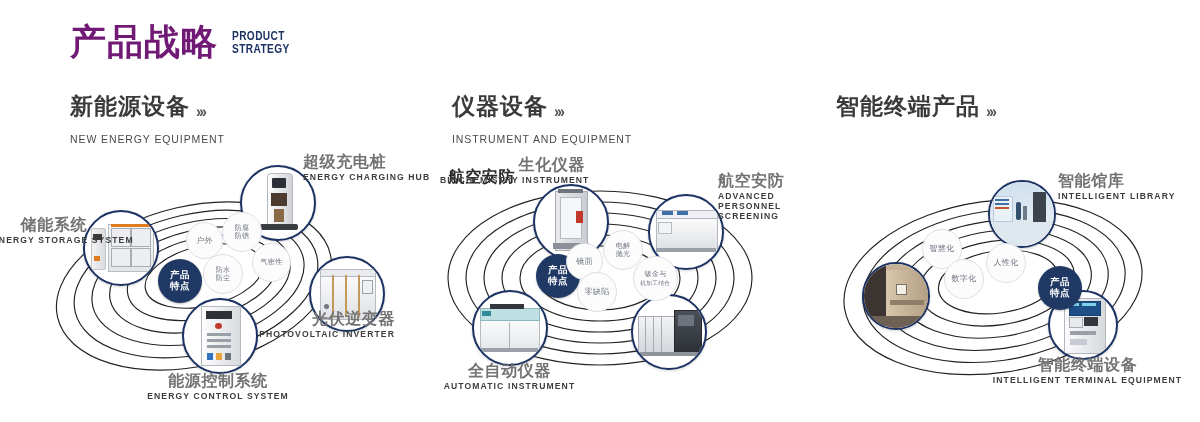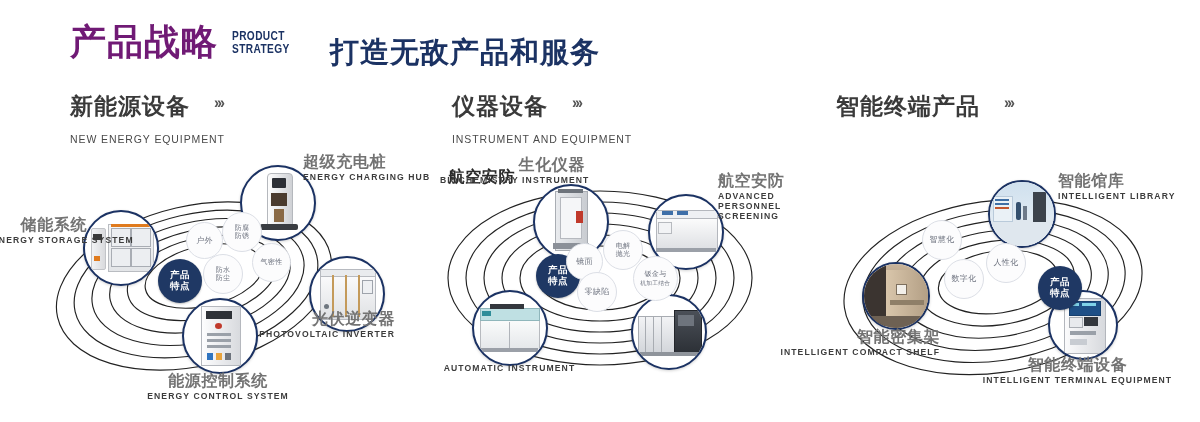--- a/index.html
+++ b/index.html
@@ -23,21 +23,21 @@
   }
   .hd-sub{
     position:absolute;left:330px;top:33px;
     font-size:29px;font-weight:bold;color:#1b3263;letter-spacing:1px;white-space:nowrap;
   }
 
   
   .sec-head{position:absolute;}
   .sec-head .cn{
     font-size:23px;font-weight:bold;color:#3a3a3a;letter-spacing:1px;
-    display:flex;align-items:flex-start;gap:24px;white-space:nowrap;line-height:1.1;
+    display:flex;align-items:flex-end;gap:6px;white-space:nowrap;line-height:1.1;
   }
   .sec-head .arrows{
     color:#555;font-size:15px;font-weight:bold;letter-spacing:-2px;
     transform:scaleY(1.15);
   }
   .sec-head .en{
     font-size:10.5px;color:#4a4a4a;letter-spacing:.9px;margin-top:14px;white-space:nowrap;
     font-weight:normal;
   }
 
@@ -86,21 +86,20 @@
 
 <div class="page">
 
   <div class="header">
     <div class="hd-cn">产品战略</div>
     <div class="hd-en">
       <div>PRODUCT</div>
       <div>STRATEGY</div>
     </div>
   </div>
-  <div class="hd-sub">打造无敌产品和服务</div>
 
   <div class="sec-head" style="left:70px;top:94px;">
     <div class="cn">
       <span>新能源设备</span>
       <span class="arrows">›››</span>
     </div>
     <div class="en">NEW ENERGY EQUIPMENT</div>
   </div>
 
   <div class="sec-head" style="left:452px;top:94px;">
@@ -264,20 +263,21 @@
       <div class="ph">
         <div class="box" style="left:6px;top:26px;width:58px;height:32px;background:linear-gradient(180deg,#fbfcfc,#e3e6e9);border:1px solid #b7babf;"></div>
         <div class="box" style="left:6px;top:16px;width:58px;height:11px;background:#bfe0e3;border:1px solid #8fb6bb;"></div>
         <div class="box" style="left:16px;top:12px;width:34px;height:5px;background:#33373d;"></div>
         <div class="box" style="left:8px;top:19px;width:9px;height:5px;background:#2f8d99;"></div>
         <div class="box" style="left:35px;top:30px;width:1.2px;height:26px;background:#b0b4ba;"></div>
         <div class="box" style="left:6px;top:56px;width:58px;height:4px;background:#9ba0a8;"></div>
       </div>
     </div>
     <div class="cap c" style="left:-8px;top:212px;width:235px;">
+      <div class="cn">全自动仪器</div>
       <div class="en">AUTOMATIC INSTRUMENT</div>
     </div>
 
     <div class="node" style="left:231px;top:144px;width:72px;height:72px;">
       <div class="ph">
         <div class="box" style="left:5px;top:20px;width:36px;height:36px;background:linear-gradient(180deg,#f2f3f5,#d2d5da);border:1px solid #a8acb2;"></div>
         <div class="box" style="left:12px;top:20px;width:1.2px;height:36px;background:#a8acb2;"></div>
         <div class="box" style="left:20px;top:20px;width:1.2px;height:36px;background:#a8acb2;"></div>
         <div class="box" style="left:28px;top:20px;width:1.2px;height:36px;background:#a8acb2;"></div>
         <div class="box" style="left:41px;top:14px;width:26px;height:42px;background:linear-gradient(180deg,#4b5058,#2c3036);border:1px solid #23262b;"></div>
@@ -337,47 +337,43 @@
 
     <div class="node" style="left:72px;top:112px;width:64px;height:64px;">
       <div class="ph" style="background:linear-gradient(180deg,#c9b49a,#8a765f);">
         <div class="box" style="left:0px;top:0px;width:22px;height:64px;background:#3b3430;"></div>
         <div class="box" style="left:22px;top:6px;width:42px;height:46px;background:linear-gradient(90deg,#d9c6ab,#b39f85);"></div>
         <div class="box" style="left:32px;top:20px;width:9px;height:9px;background:#f2efe9;border:1px solid #7d6f5d;"></div>
         <div class="box" style="left:26px;top:36px;width:34px;height:5px;background:#8f7f68;"></div>
         <div class="box" style="left:0px;top:52px;width:64px;height:12px;background:#6e6153;"></div>
       </div>
     </div>
-    <div class="cap r" style="left:-20px;top:178px;width:170px;">
-      <div class="cn">智能密集架</div>
-      <div class="en" style="white-space:normal;">INTELLIGENT COMPACT SHELF</div>
-    </div>
 
     <div class="node" style="left:258px;top:140px;width:66px;height:66px;">
       <div class="ph">
         <div class="box" style="left:14px;top:6px;width:40px;height:54px;background:linear-gradient(90deg,#fbfbfc,#d7d9dd);border:1px solid #b3b6bc;"></div>
         <div class="box" style="left:19px;top:9px;width:30px;height:13px;background:#1e4f86;border:1px solid #17406e;"></div>
         <div class="box" style="left:21px;top:11px;width:8px;height:3px;background:#7fd2e8;"></div>
         <div class="box" style="left:32px;top:11px;width:14px;height:3px;background:#7fd2e8;"></div>
         <div class="box" style="left:19px;top:25px;width:12px;height:9px;background:#e8eaed;border:1px solid #a9adb3;"></div>
         <div class="box" style="left:34px;top:25px;width:14px;height:9px;background:#33373d;"></div>
         <div class="box" style="left:20px;top:39px;width:26px;height:4px;background:#9aa0a8;"></div>
         <div class="box" style="left:20px;top:47px;width:17px;height:6px;background:#c8ccd2;"></div>
       </div>
     </div>
-    <div class="cap c" style="left:180px;top:206px;width:215px;">
+    <div class="cap c" style="left:190px;top:206px;width:215px;">
       <div class="cn">智能终端设备</div>
       <div class="en">INTELLIGENT TERMINAL EQUIPMENT</div>
     </div>
 
     <div class="badge" style="left:248px;top:116px;">
       <span>产品</span>
       <span>特点</span>
     </div>
-    <div class="bub" style="left:132px;top:70px;width:38px;height:38px;">
+    <div class="bub" style="left:132px;top:79px;width:38px;height:38px;">
       <span>智慧化</span>
     </div>
     <div class="bub" style="left:154px;top:109px;width:38px;height:38px;">
       <span>数字化</span>
     </div>
     <div class="bub" style="left:196px;top:93px;width:38px;height:38px;">
       <span>人性化</span>
     </div>
   </div>
 

